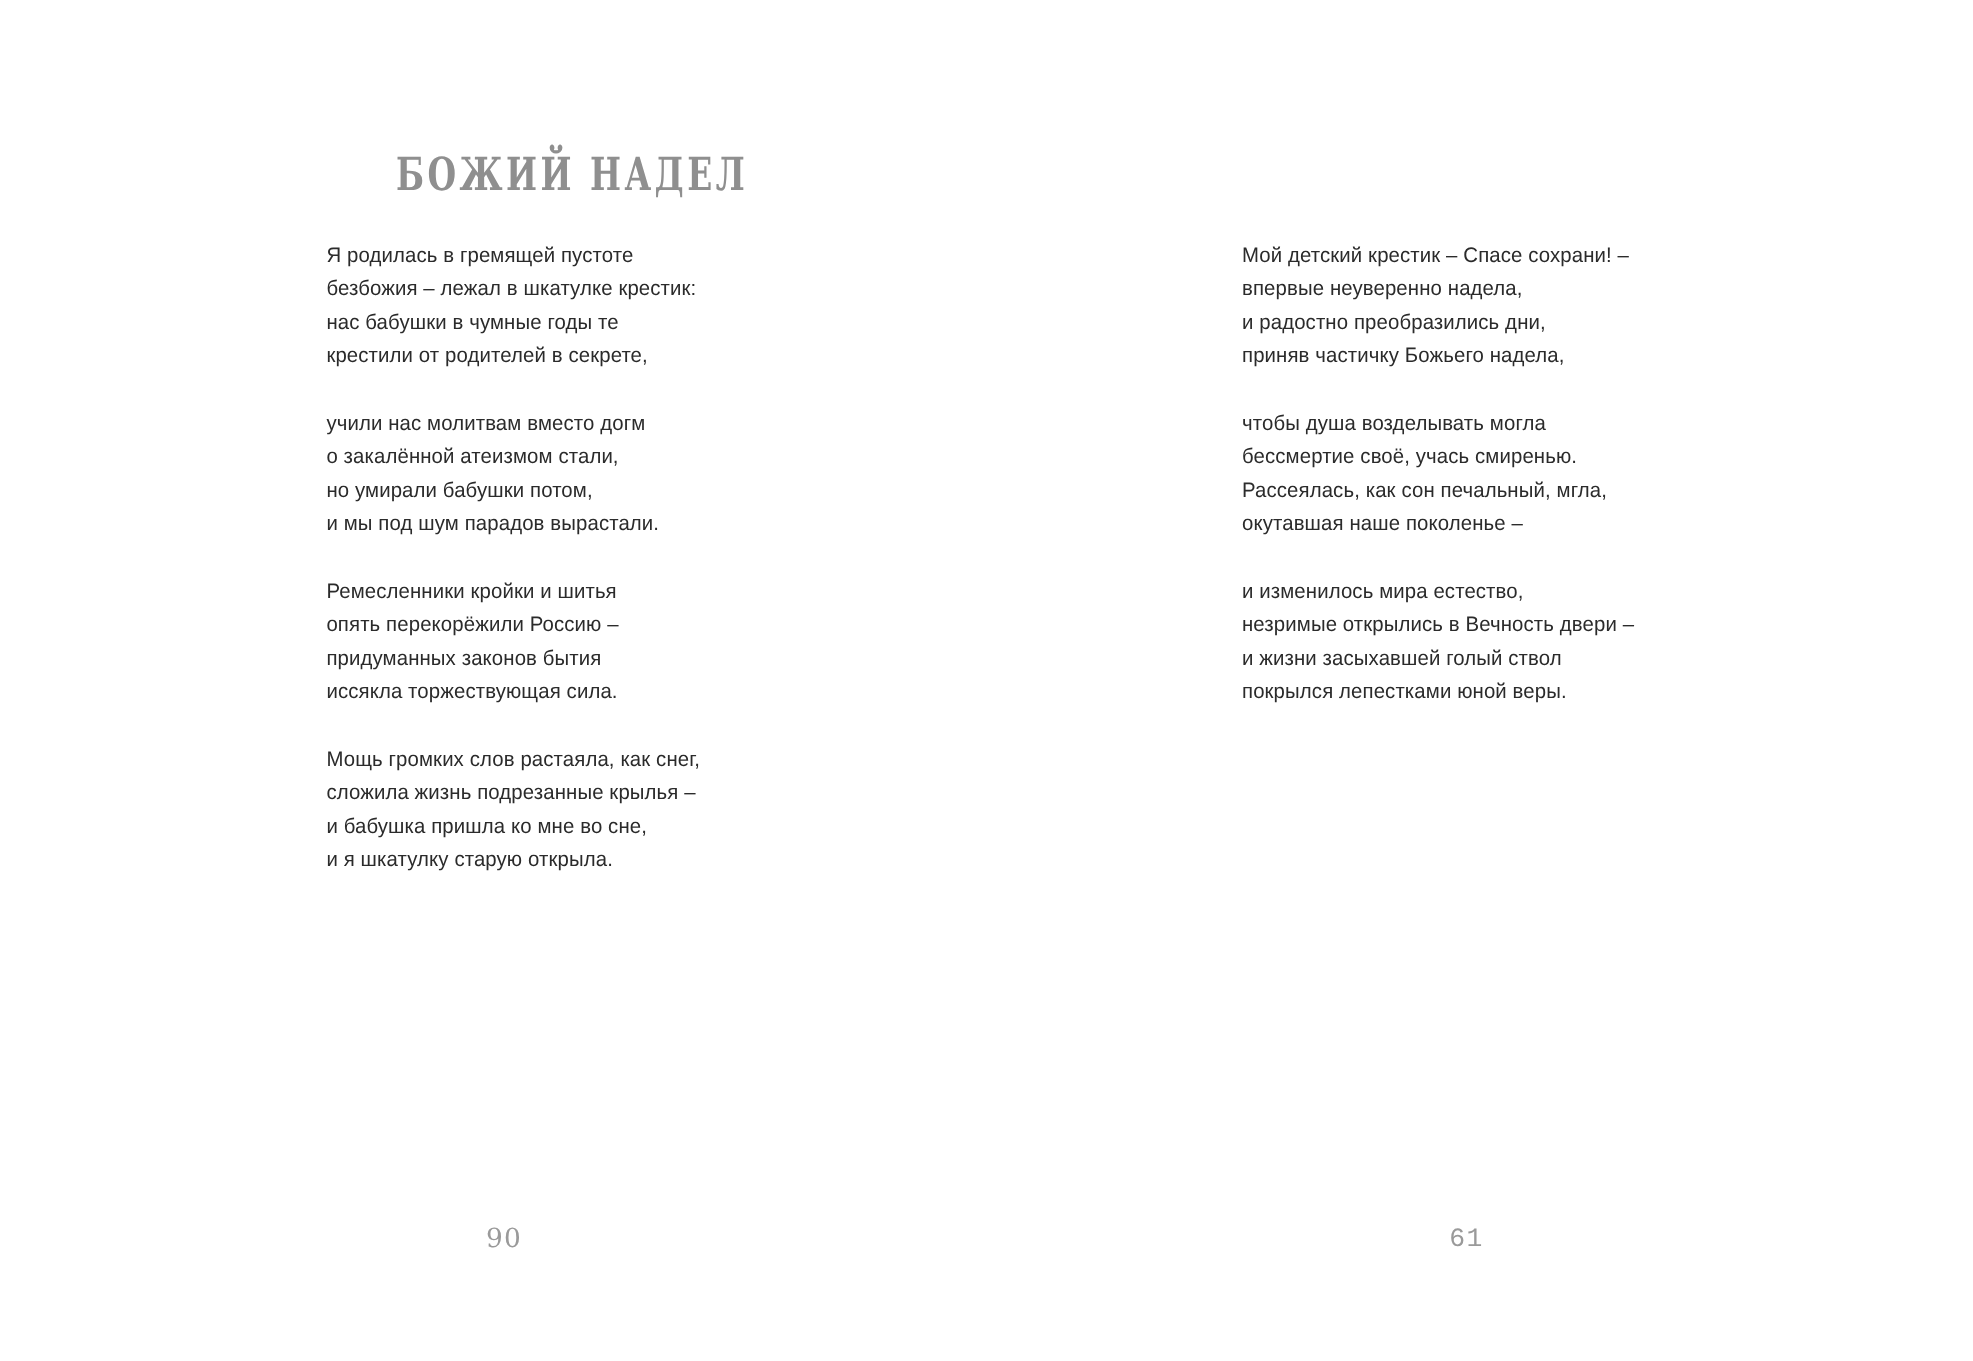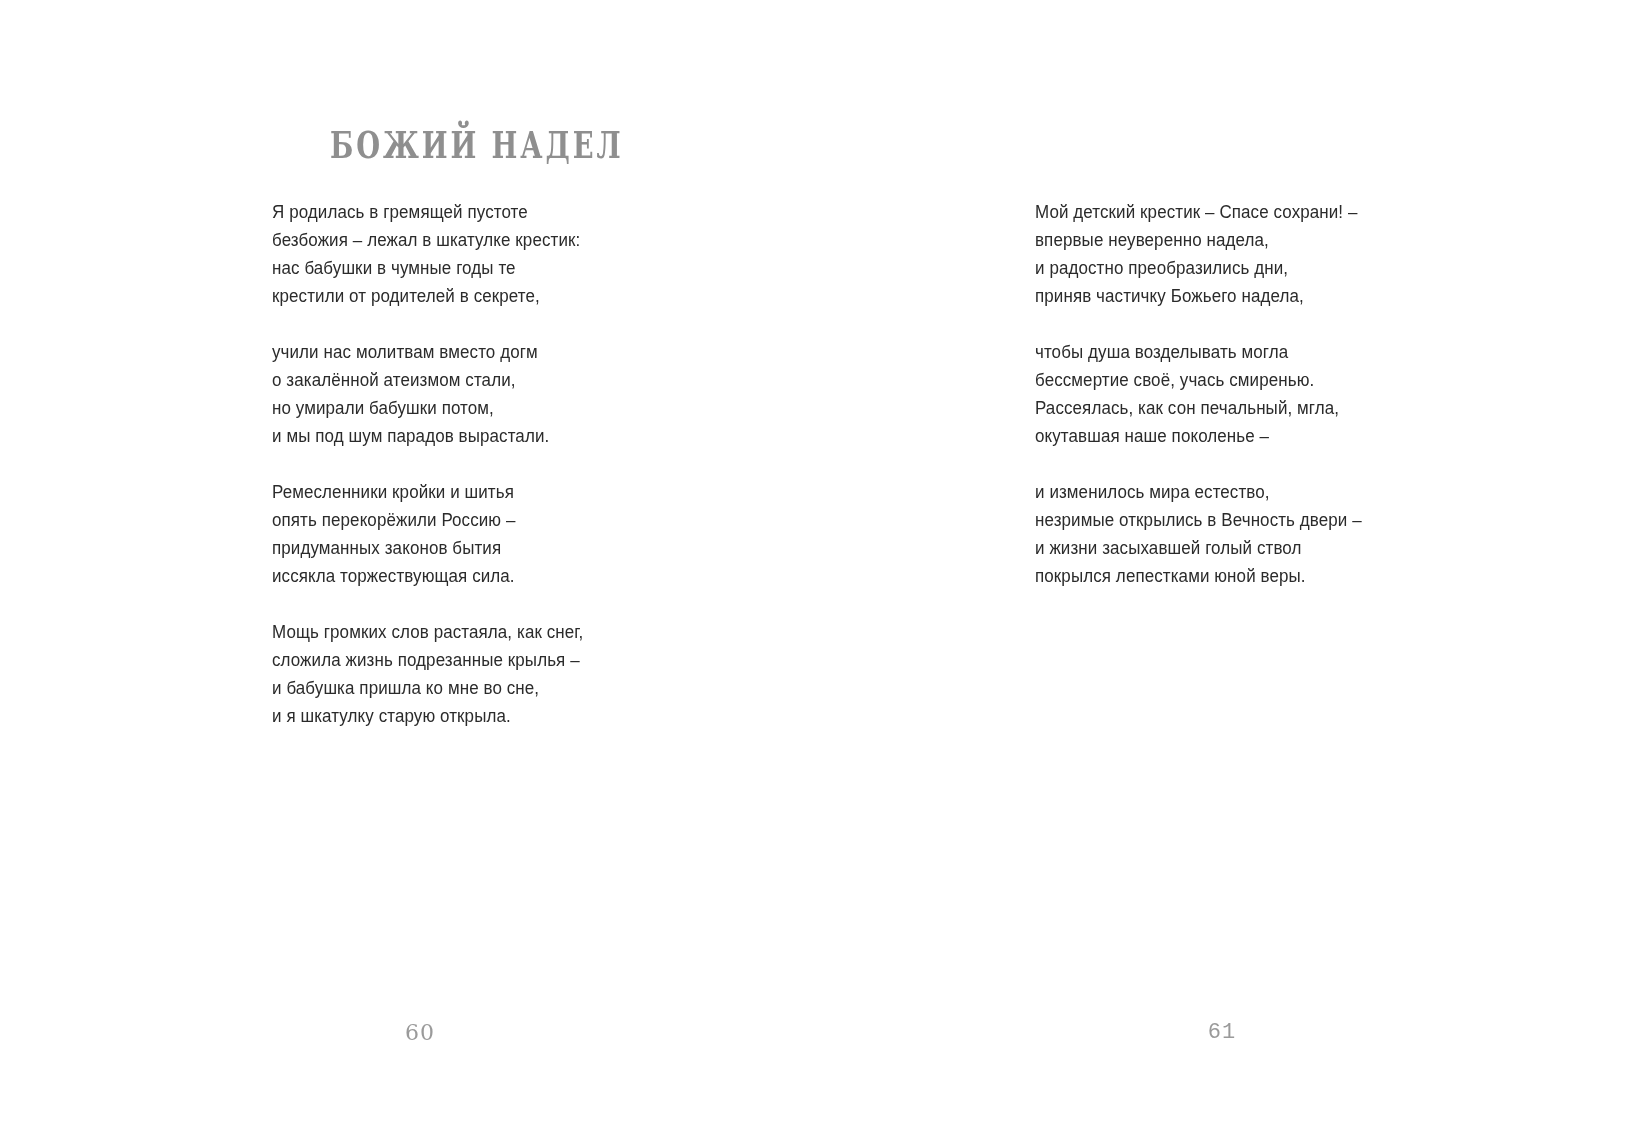--- a/index.html
+++ b/index.html
@@ -107,17 +107,17 @@
         <div class="poem-line">окутавшая наше поколенье –</div>
       </div>
       <div class="stanza">
         <div class="poem-line">и изменилось мира естество,</div>
         <div class="poem-line">незримые открылись в Вечность двери –</div>
         <div class="poem-line">и жизни засыхавшей голый ствол</div>
         <div class="poem-line">покрылся лепестками юной веры.</div>
       </div>
     </div>
 
-  <div class="page-number left">60</div>
+  <div class="page-number left">90</div>
 
   <div class="page-number right">61</div>
 
 </div>
 
 </body></html>

